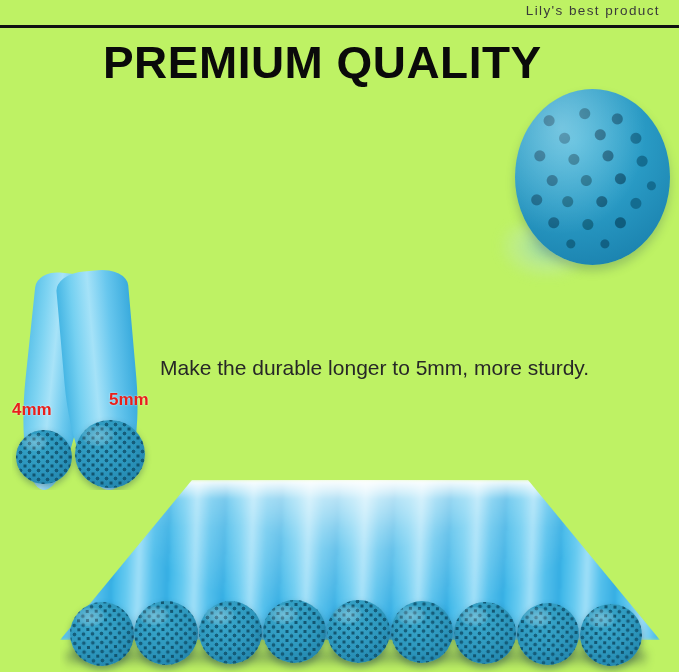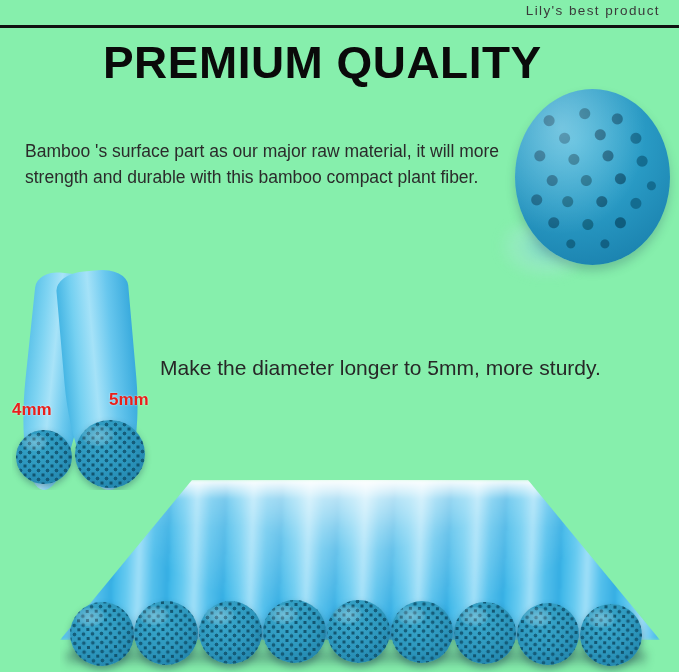--- a/index.html
+++ b/index.html
@@ -8,21 +8,21 @@
     padding: 0;
     background: #ffffff;
   }
   body {
     font-family: "Liberation Sans", sans-serif;
   }
   #page {
     position: relative;
     width: 679px;
     height: 672px;
-    background: #86efac;
+    background: #bef264;
     overflow: hidden;
   }
 
   
   .brand-header {
     position: absolute;
     top: 2px;
     left: 0;
     width: 679px;
     height: 24px;
@@ -288,21 +288,20 @@
 
 <div id="page">
 
   <div class="brand-header">
     <div class="brand-text">Lily's best product</div>
   </div>
   <div class="header-rule"></div>
 
   <div class="headline">PREMIUM QUALITY</div>
 
-  <div class="body-copy">Bamboo 's surface part as our major raw material, it will more strength and durable with this bamboo compact plant fiber.</div>
 
   <div class="macro-photo">
     <div class="macro-haze"></div>
     <div class="macro-disc">
       <div class="bumps"></div>
       <div class="sheen"></div>
     </div>
   </div>
 
   <div class="pair-photo">
@@ -314,21 +313,21 @@
     </div>
     <div class="pair-end thick-end">
       <div class="pore-fill"></div>
       <div class="tip-highlight"></div>
     </div>
   </div>
 
   <div class="label-mm label-4mm">4mm</div>
   <div class="label-mm label-5mm">5mm</div>
 
-  <div class="diameter-caption">Make the diameter longer to 5mm, more sturdy.</div>
+  <div class="diameter-caption">Make the durable longer to 5mm, more sturdy.</div>
 
   <div class="bundle-photo">
     <div class="bundle-shaft"></div>
     <div class="bundle-shaft-sheen"></div>
     <div class="bundle-shadow"></div>
     <div id="bundle-ends">
         <div class="bundle-end" style="left: 10px; width: 64px; height: 64px; bottom: 6px; transform: rotate(-2deg); z-index: 16;">
           <div class="pore-fill" style="background-position: 0px 0px, 4.5px 4.5px;"></div>
           <div class="tip-highlight"></div>
         </div>

